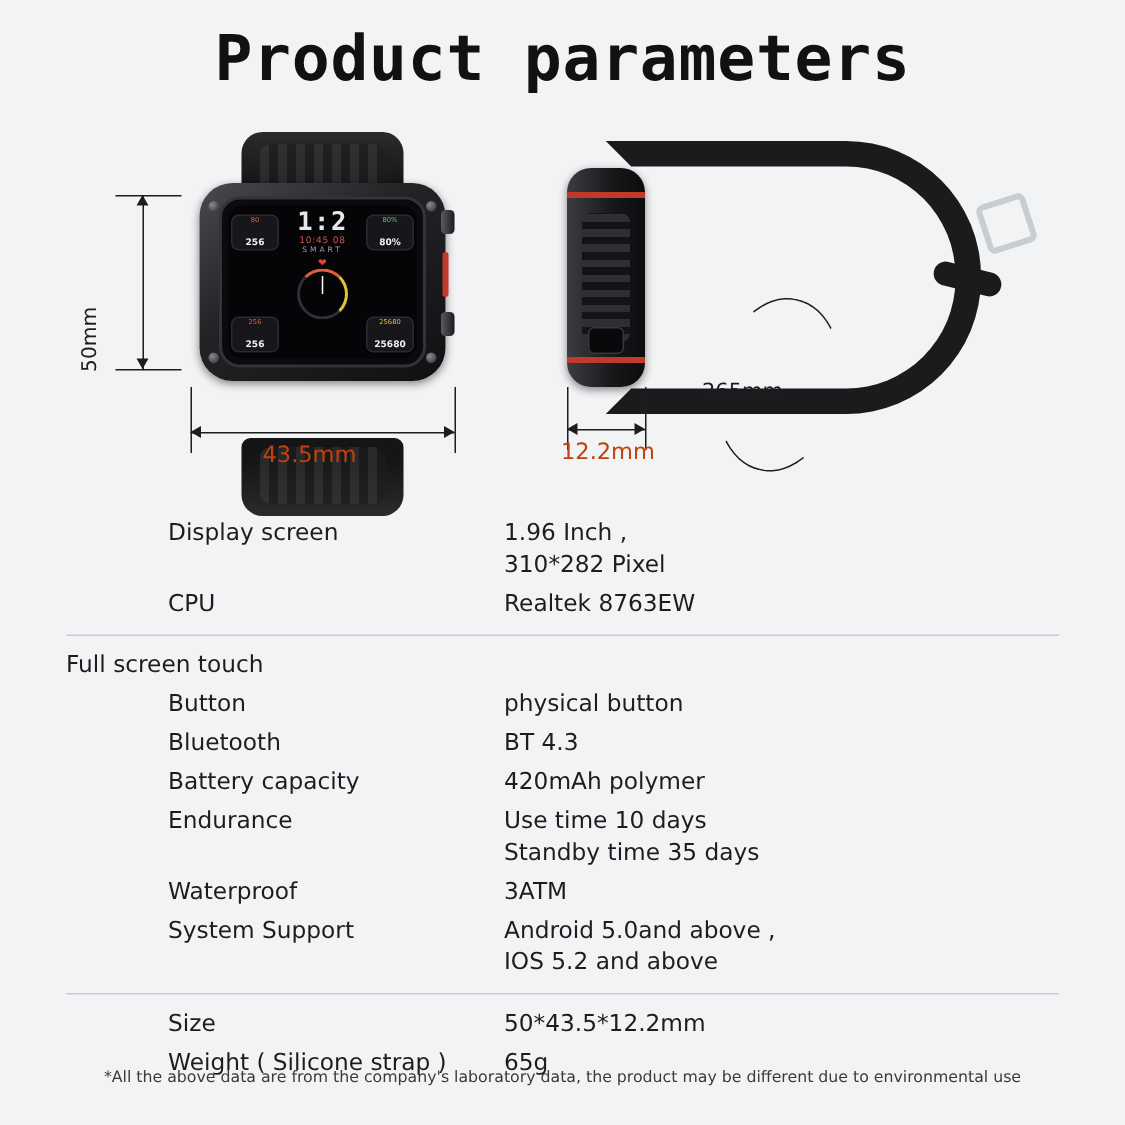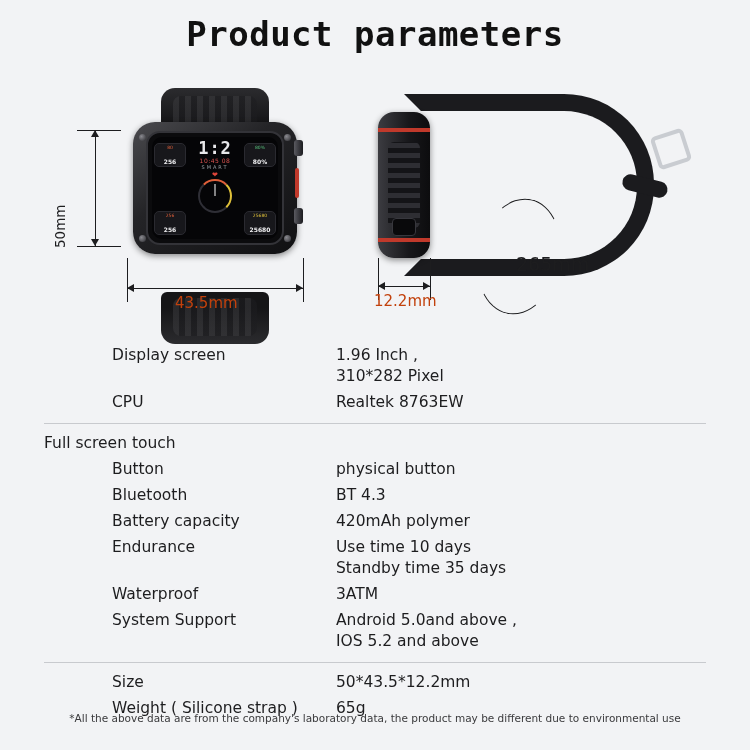--- a/index.html
+++ b/index.html
@@ -22,21 +22,21 @@
   }
 
   
   .title {
     position: absolute;
     top: 14px;
     left: 0;
     width: 750px;
     text-align: center;
     font-family: "DejaVu Sans Mono", monospace;
-    font-size: 34px;
+    font-size: 42px;
     font-weight: 700;
     letter-spacing: 0.5px;
     color: #111;
   }
 
   
   .diagram {
     position: absolute;
     top: 78px;
     left: 0;
@@ -348,23 +348,23 @@
     position: absolute;
     left: 52px;
     top: 170px;
     font-size: 13.5px;
     transform: rotate(-90deg);
     transform-origin: left top;
     white-space: nowrap;
   }
   .circ-label {
     position: absolute;
-    left: 516px;
+    left: 468px;
     top: 175px;
-    font-size: 19px;
+    font-size: 14px;
   }
   .circ-arc {
     position: absolute;
     left: 478px;
     top: 120px;
     width: 80px;
     height: 115px;
     border: 1.3px solid #1d1d1f;
     border-radius: 50%;
     border-left-color: transparent;

